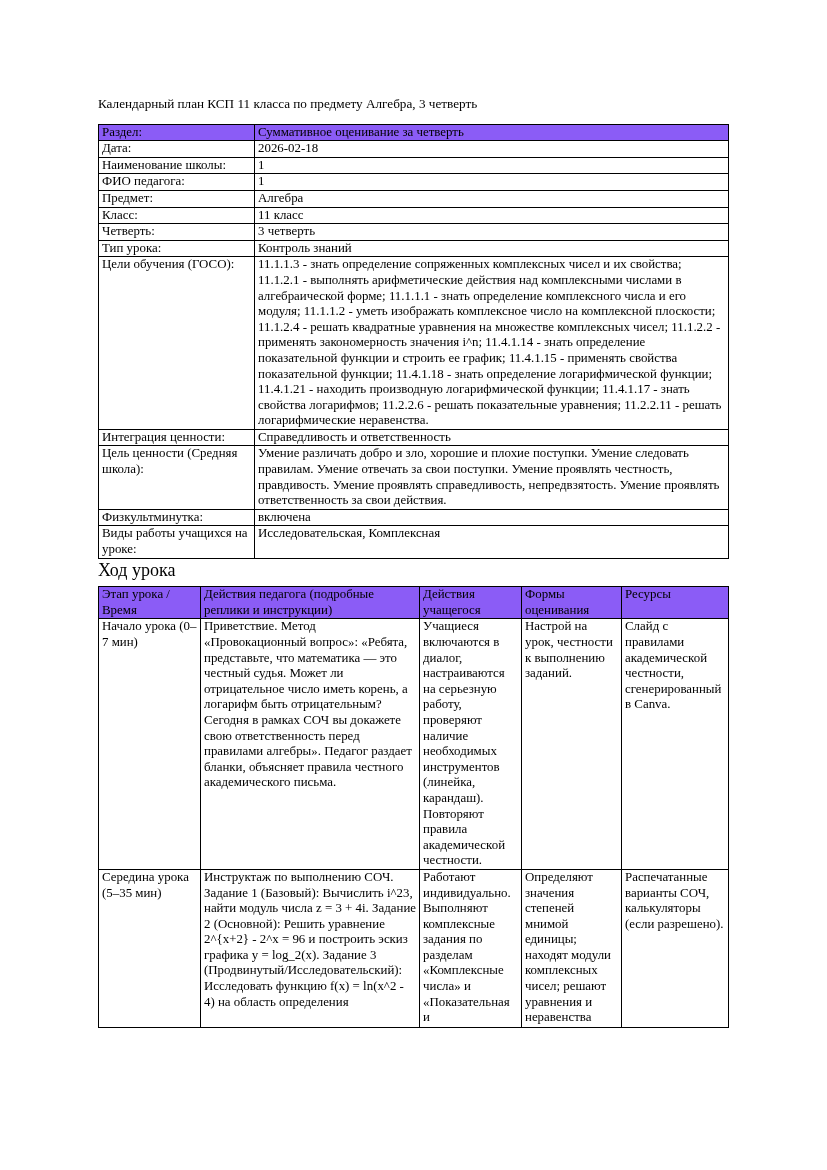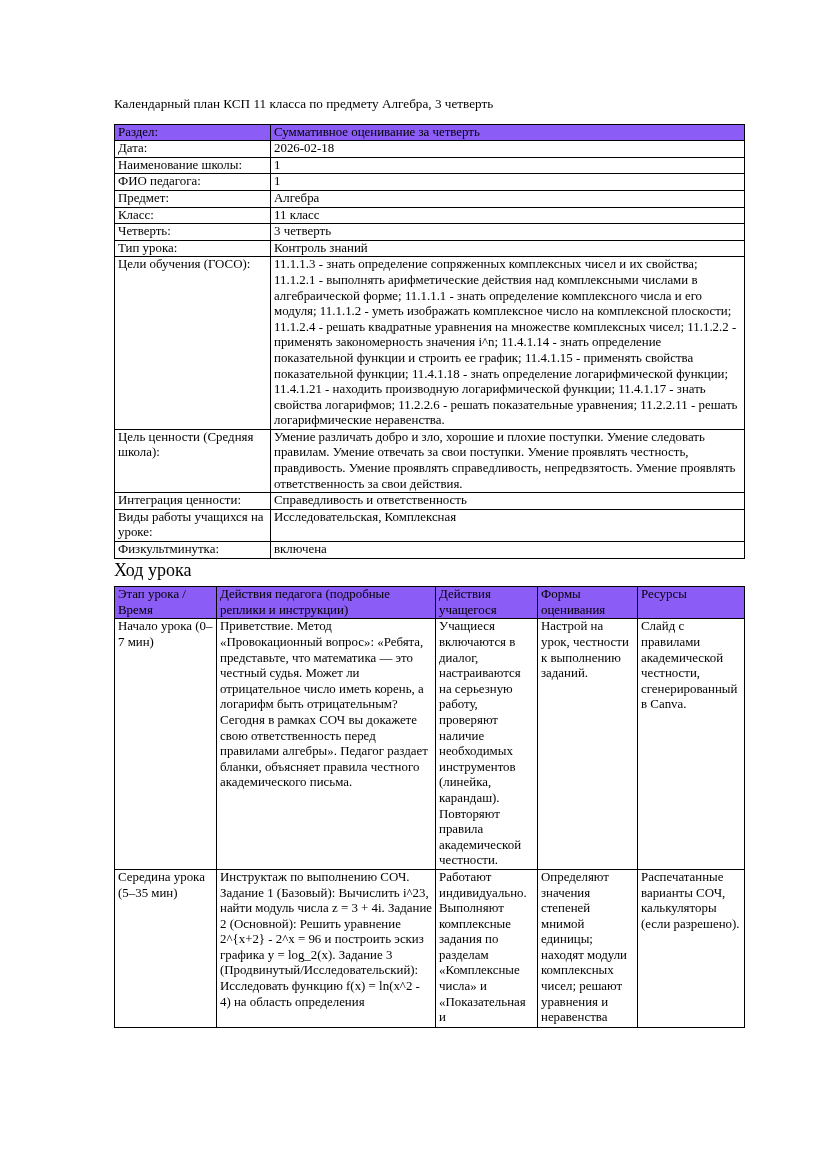--- a/index.html
+++ b/index.html
@@ -8,21 +8,21 @@
     position: relative;
     width: 827px;
     height: 1170px;
     background: #ffffff;
     font-family: "Liberation Serif", serif;
     color: #000000;
     overflow: hidden;
   }
   .content {
     position: absolute;
-    left: 114px;
+    left: 98px;
     top: 96px;
     width: 630px;
   }
   .doc-title {
     font-size: 13.2px;
     line-height: 15.6px;
     margin: 0 0 12px 0;
     font-weight: normal;
   }
   table {
@@ -98,34 +98,34 @@
         </tr>
         <tr>
           <td>Тип урока:</td>
           <td>Контроль знаний</td>
         </tr>
         <tr>
           <td>Цели обучения (ГОСО):</td>
           <td>11.1.1.3 - знать определение сопряженных комплексных чисел и их свойства; 11.1.2.1 - выполнять арифметические действия над комплексными числами в алгебраической форме; 11.1.1.1 - знать определение комплексного числа и его модуля; 11.1.1.2 - уметь изображать комплексное число на комплексной плоскости; 11.1.2.4 - решать квадратные уравнения на множестве комплексных чисел; 11.1.2.2 - применять закономерность значения i^n; 11.4.1.14 - знать определение показательной функции и строить ее график; 11.4.1.15 - применять свойства показательной функции; 11.4.1.18 - знать определение логарифмической функции; 11.4.1.21 - находить производную логарифмической функции; 11.4.1.17 - знать свойства логарифмов; 11.2.2.6 - решать показательные уравнения; 11.2.2.11 - решать логарифмические неравенства.</td>
         </tr>
         <tr>
+          <td>Интеграция ценности:</td>
+          <td>Справедливость и ответственность</td>
+        </tr>
+        <tr>
           <td>Цель ценности (Средняя школа):</td>
           <td>Умение различать добро и зло, хорошие и плохие поступки. Умение следовать правилам. Умение отвечать за свои поступки. Умение проявлять честность, правдивость. Умение проявлять справедливость, непредвзятость. Умение проявлять ответственность за свои действия.</td>
         </tr>
         <tr>
-          <td>Интеграция ценности:</td>
-          <td>Справедливость и ответственность</td>
+          <td>Физкультминутка:</td>
+          <td>включена</td>
         </tr>
         <tr>
           <td>Виды работы учащихся на уроке:</td>
           <td>Исследовательская, Комплексная</td>
-        </tr>
-        <tr>
-          <td>Физкультминутка:</td>
-          <td>включена</td>
         </tr>
       </tbody>
     </table>
 
     <p class="section-heading">Ход урока</p>
 
     <table>
       <colgroup>
         <col style="width:102px">
           <col style="width:219px">

